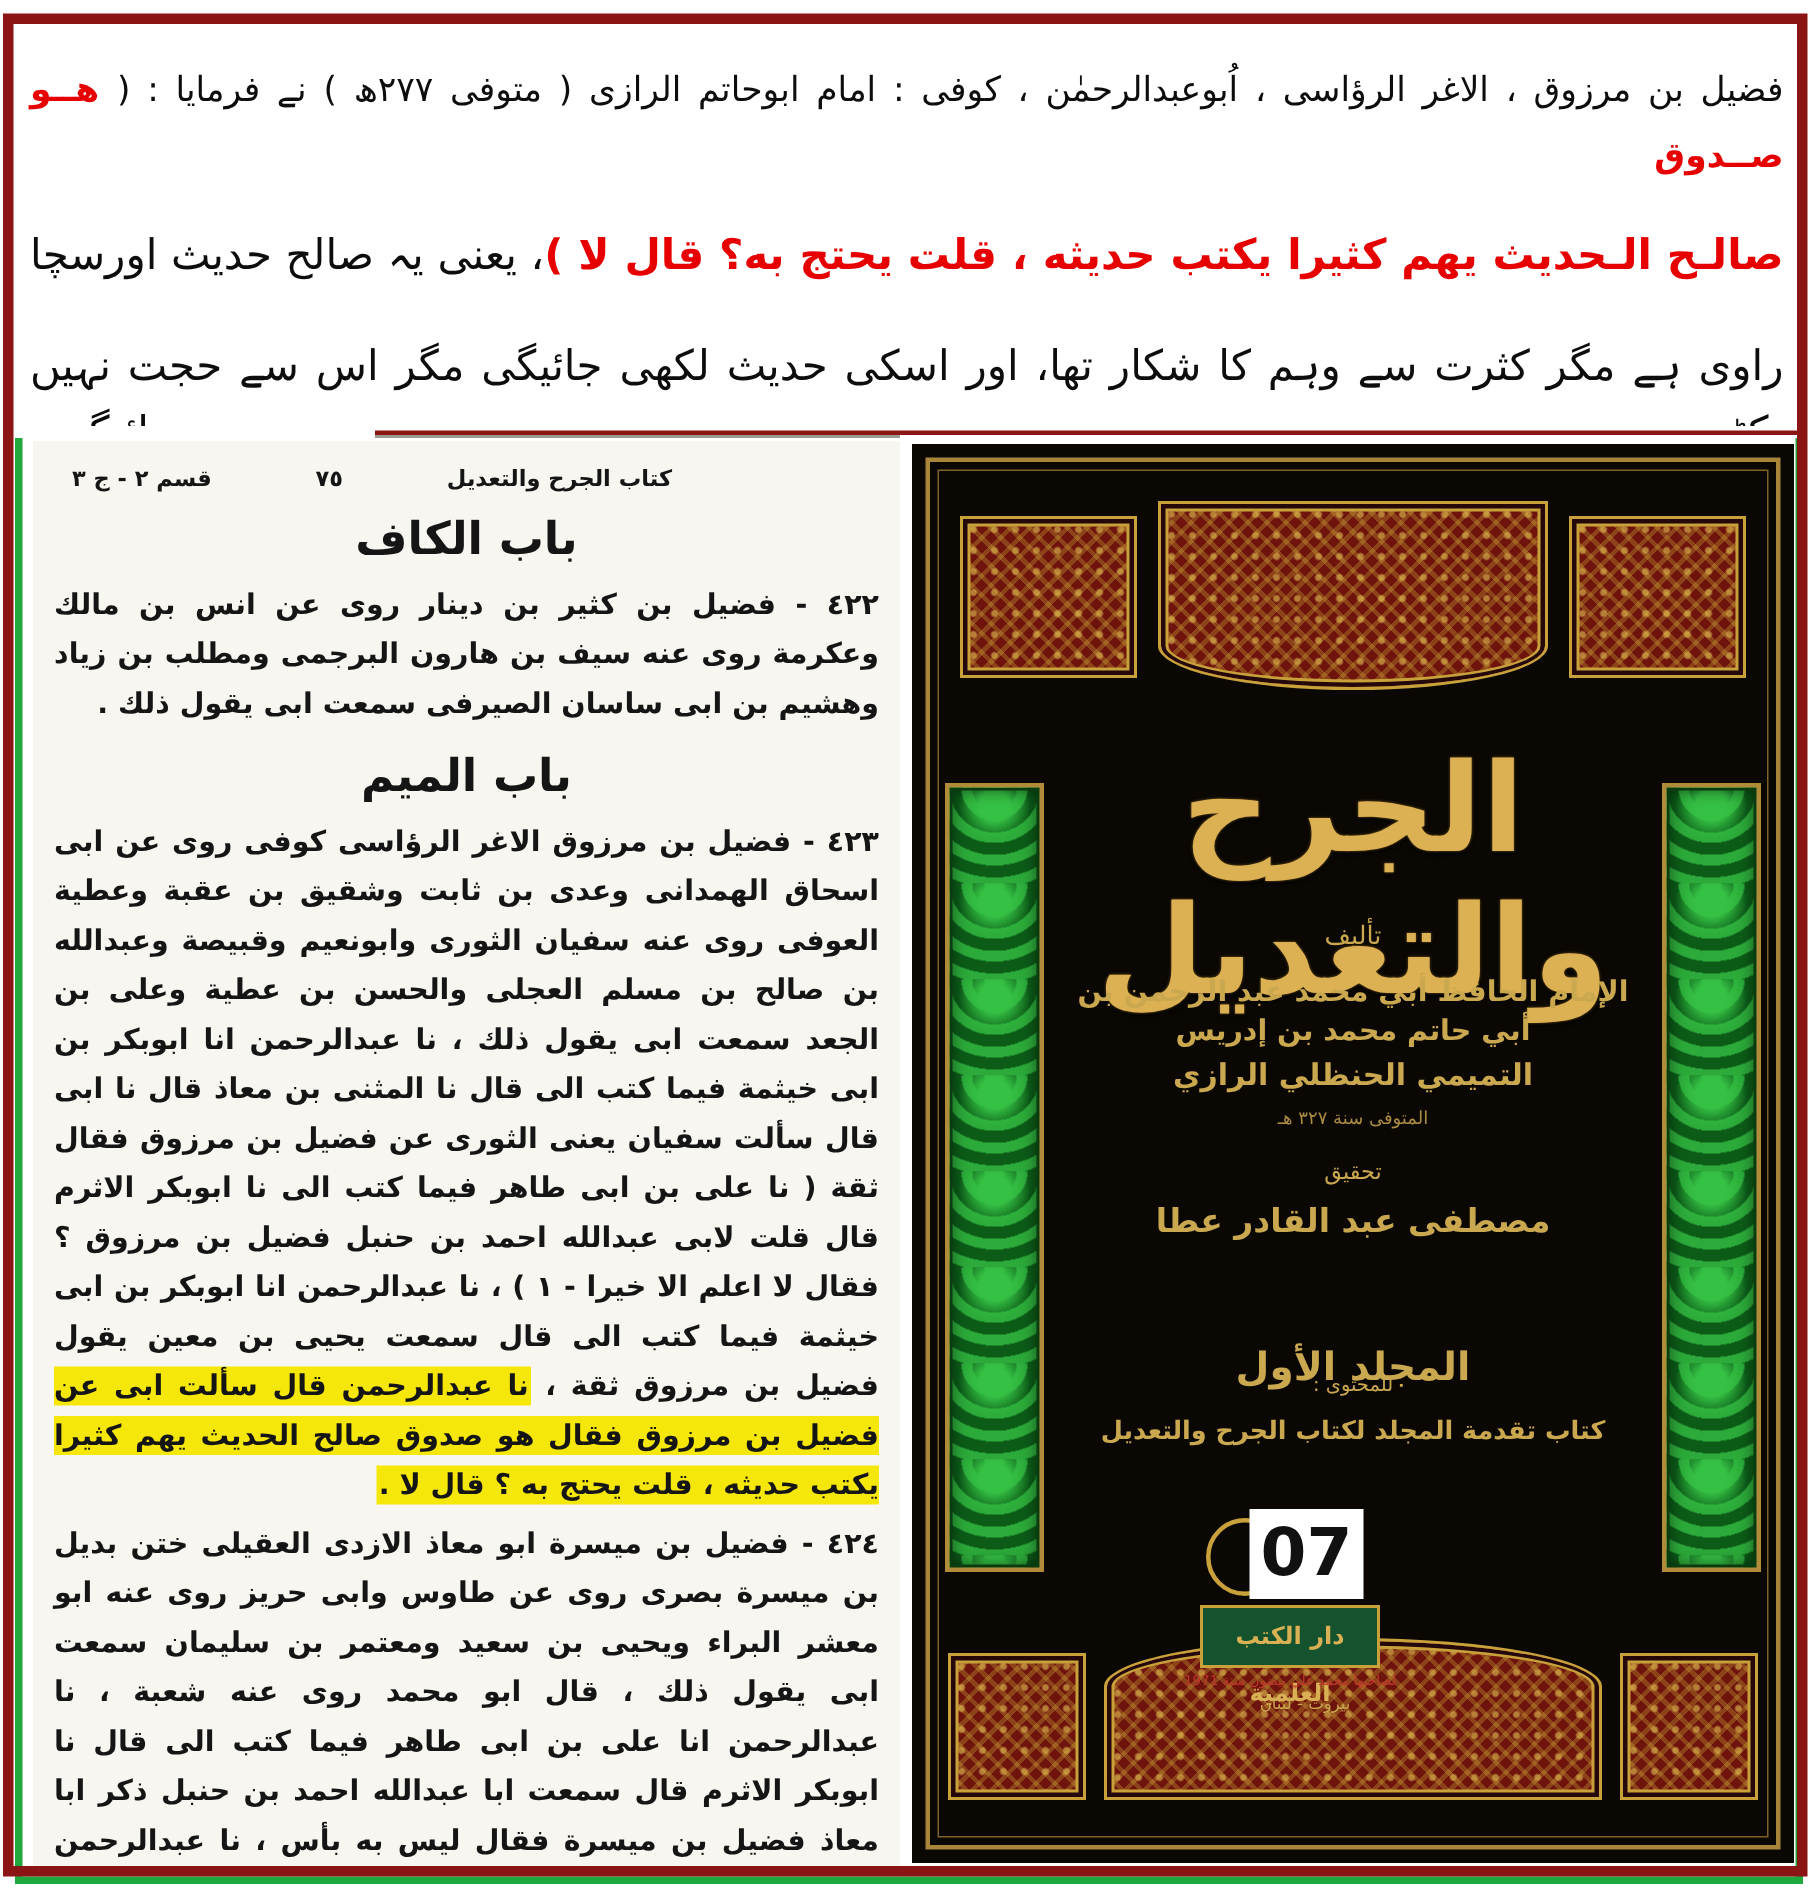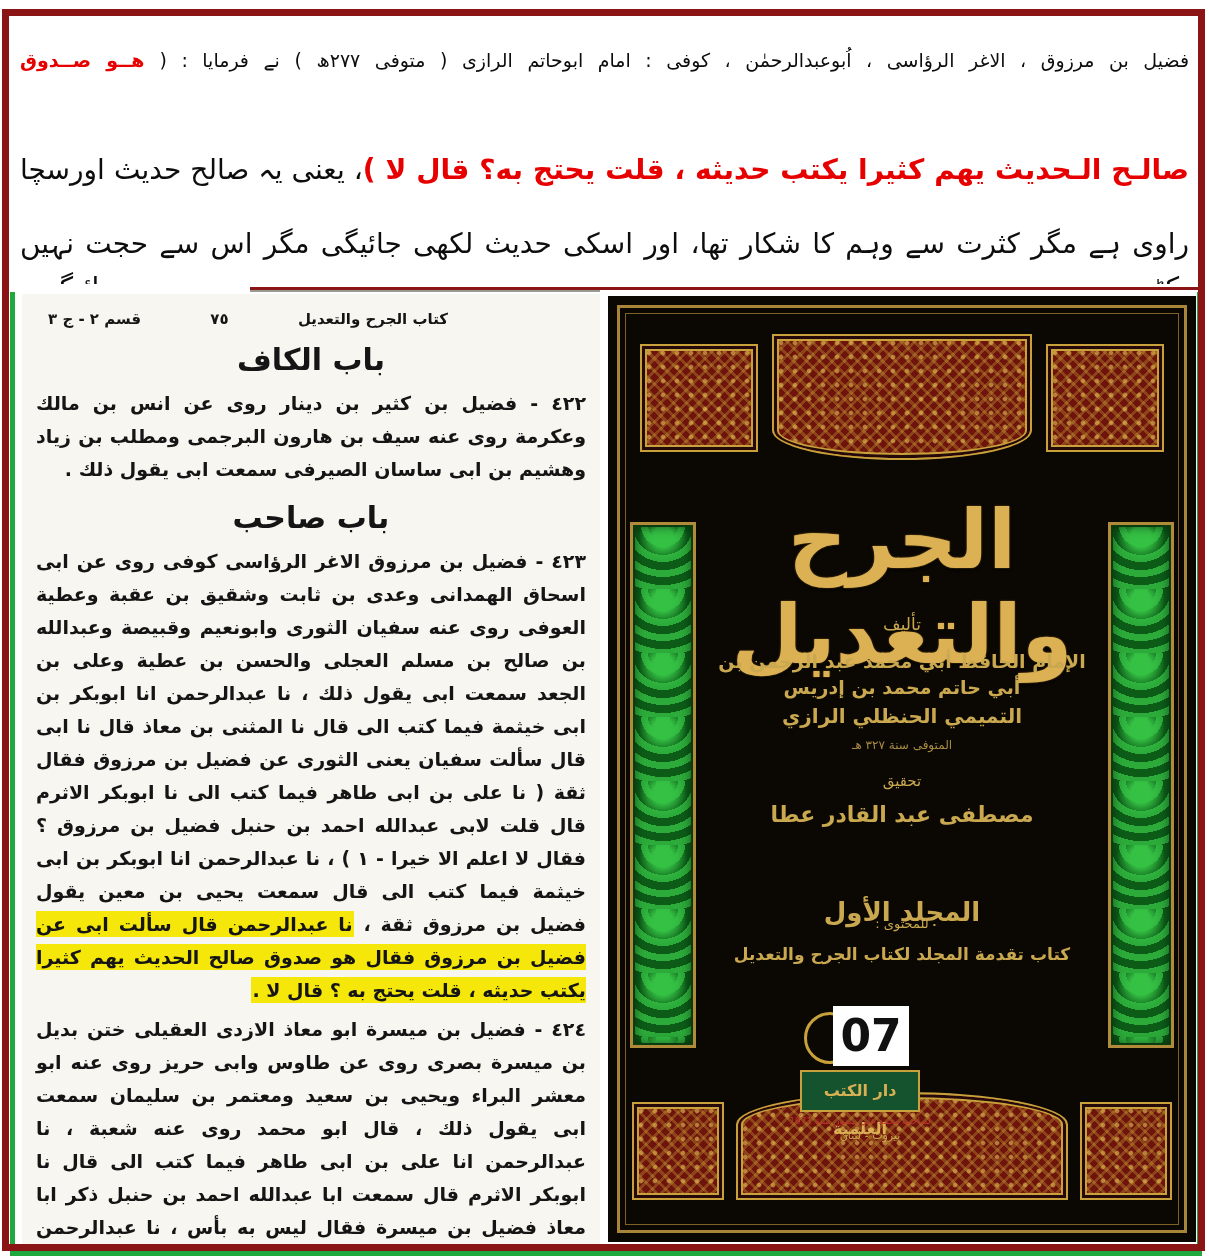--- a/index.html
+++ b/index.html
@@ -8,21 +8,21 @@
     font-family:"DejaVu Sans",sans-serif;overflow:hidden;
   }
   
   .outer-frame{
     position:absolute;left:2px;top:9px;width:1203px;height:1242px;
     border:7px solid #8b1414;box-sizing:border-box;pointer-events:none;z-index:40;
   }
   
   .banner{position:absolute;left:14px;top:16px;width:1181px;height:268px;direction:rtl;overflow:hidden;}
   .b-line{position:absolute;right:6px;left:6px;text-align:justify;text-align-last:justify;line-height:44px;color:#0d0d0d;}
-  .b1{top:22px;font-size:19px;}
+  .b1{top:22px;font-size:23px;}
   .b2{top:112px;font-size:28px;margin-top:20px;}
   .b3{top:206px;font-size:28px;}
   .red{color:#e60000;font-weight:bold;}
   .banner-divider{position:absolute;left:250px;top:287px;width:952px;height:3px;background:#8b1414;}
   
   .green-frame{
     position:absolute;left:10px;top:292px;width:1192px;height:964px;box-sizing:border-box;
     border-left:5px solid #1ea83e;border-right:5px solid #1ea83e;border-bottom:5px solid #1ea83e;
     pointer-events:none;z-index:35;
   }
@@ -120,21 +120,21 @@
 <div class="scan-topline"></div>
 
 <div class="scan">
   <div class="scan-header">
     <span class="h-right">كتاب الجرح والتعديل</span>
     <span class="h-center">٧٥</span>
     <span class="h-left">قسم ٢ - ج ٣</span>
   </div>
   <div class="bab">باب الكاف</div>
   <p>٤٢٢ - فضيل بن كثير بن دينار روى عن انس بن مالك وعكرمة روى عنه سيف بن هارون البرجمى ومطلب بن زياد وهشيم بن ابى ساسان الصيرفى سمعت ابى يقول ذلك .</p>
-  <div class="bab">باب صاحب</div>
+  <div class="bab">باب الميم</div>
   <p><span>٤٢٣ - فضيل بن مرزوق الاغر الرؤاسى كوفى روى عن ابى اسحاق الهمدانى وعدى بن ثابت وشقيق بن عقبة وعطية العوفى روى عنه سفيان الثورى وابونعيم وقبيصة وعبدالله بن صالح بن مسلم العجلى والحسن بن عطية وعلى بن الجعد سمعت ابى يقول ذلك ، نا عبدالرحمن انا ابوبكر بن ابى خيثمة فيما كتب الى قال نا المثنى بن معاذ قال نا ابى قال سألت سفيان يعنى الثورى عن فضيل بن مرزوق فقال ثقة ( نا على بن ابى طاهر فيما كتب الى نا ابوبكر الاثرم قال قلت لابى عبدالله احمد بن حنبل فضيل بن مرزوق ؟ فقال لا اعلم الا خيرا - ١ ) ، نا عبدالرحمن انا ابوبكر بن ابى خيثمة فيما كتب الى قال سمعت يحيى بن معين يقول فضيل بن مرزوق ثقة ، </span><span class="hl">نا عبدالرحمن قال سألت ابى عن فضيل بن مرزوق فقال هو صدوق صالح الحديث يهم كثيرا يكتب حديثه ، قلت يحتج به ؟ قال لا .</span></p>
   <p>٤٢٤ - فضيل بن ميسرة ابو معاذ الازدى العقيلى ختن بديل بن ميسرة بصرى روى عن طاوس وابى حريز روى عنه ابو معشر البراء ويحيى بن سعيد ومعتمر بن سليمان سمعت ابى يقول ذلك ، قال ابو محمد روى عنه شعبة ، نا عبدالرحمن انا على بن ابى طاهر فيما كتب الى قال نا ابوبكر الاثرم قال سمعت ابا عبدالله احمد بن حنبل ذكر ابا معاذ فضيل بن ميسرة فقال ليس به بأس ، نا عبدالرحمن قال ذكره ابى عن اسحاق بن منصور عن يحيى بن معين قال فضيل ابو معاذ صاحب ابى حريز ثقة ، نا عبدالرحمن قال سألت ابى عن فضيل بن ميسرة فقال شيخ صالح الحديث . قال ابو محمد .</p>
 
 </div>
 
 <div class="cover">
   <div class="cover-frame1"></div>
   <div class="cover-frame2"></div>
 
   <div class="panel p-tl"></div>

